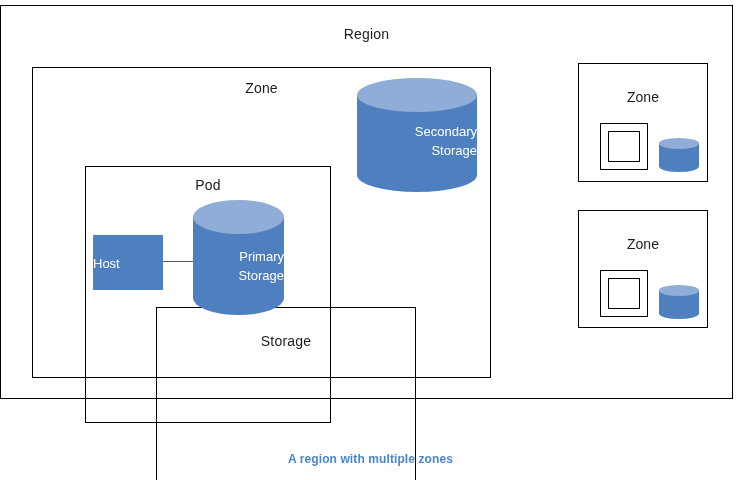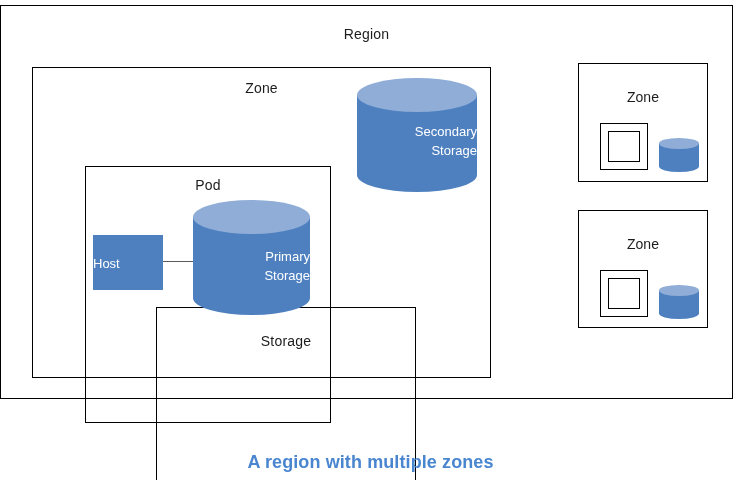--- a/index.html
+++ b/index.html
@@ -101,21 +101,21 @@
     position: absolute;
     left: 0; right: 0;
     text-align: right;
     color: #ffffff;
     font-size: 13px;
     line-height: 19px;
     z-index: 3;
   }
 
   
-  #primary-storage-cyl { left: 193px; top: 200px; width: 117px; height: 115px; }
+  #primary-storage-cyl { left: 193px; top: 200px; width: 91px; height: 115px; }
   #primary-storage-cyl .cyl-top    { height: 34px; }
   #primary-storage-cyl .cyl-body   { top: 17px; bottom: 17px; }
   #primary-storage-cyl .cyl-bottom { height: 34px; }
   #primary-storage-cyl .cyl-label  { top: 47px; }
 
   
   #secondary-storage-cyl { left: 357px; top: 78px; width: 120px; height: 114px; }
   #secondary-storage-cyl .cyl-top    { height: 34px; }
   #secondary-storage-cyl .cyl-body   { top: 17px; bottom: 17px; }
   #secondary-storage-cyl .cyl-bottom { height: 34px; }
@@ -168,21 +168,21 @@
   .mini-cyl .cyl-top    { height: 11px; }
   .mini-cyl .cyl-body   { top: 6px; bottom: 6px; }
   .mini-cyl .cyl-bottom { height: 11px; }
 
   
   #caption {
     position: absolute;
     left: 0; right: 0;
     top: 452px;
     text-align: center;
-    font-size: 18px;
+    font-size: 12px;
     font-weight: bold;
     color: #4a86d0;
     letter-spacing: 0.1px;
   }
 </style>
 </head>
 <body>
 
 <div id="canvas">
 

